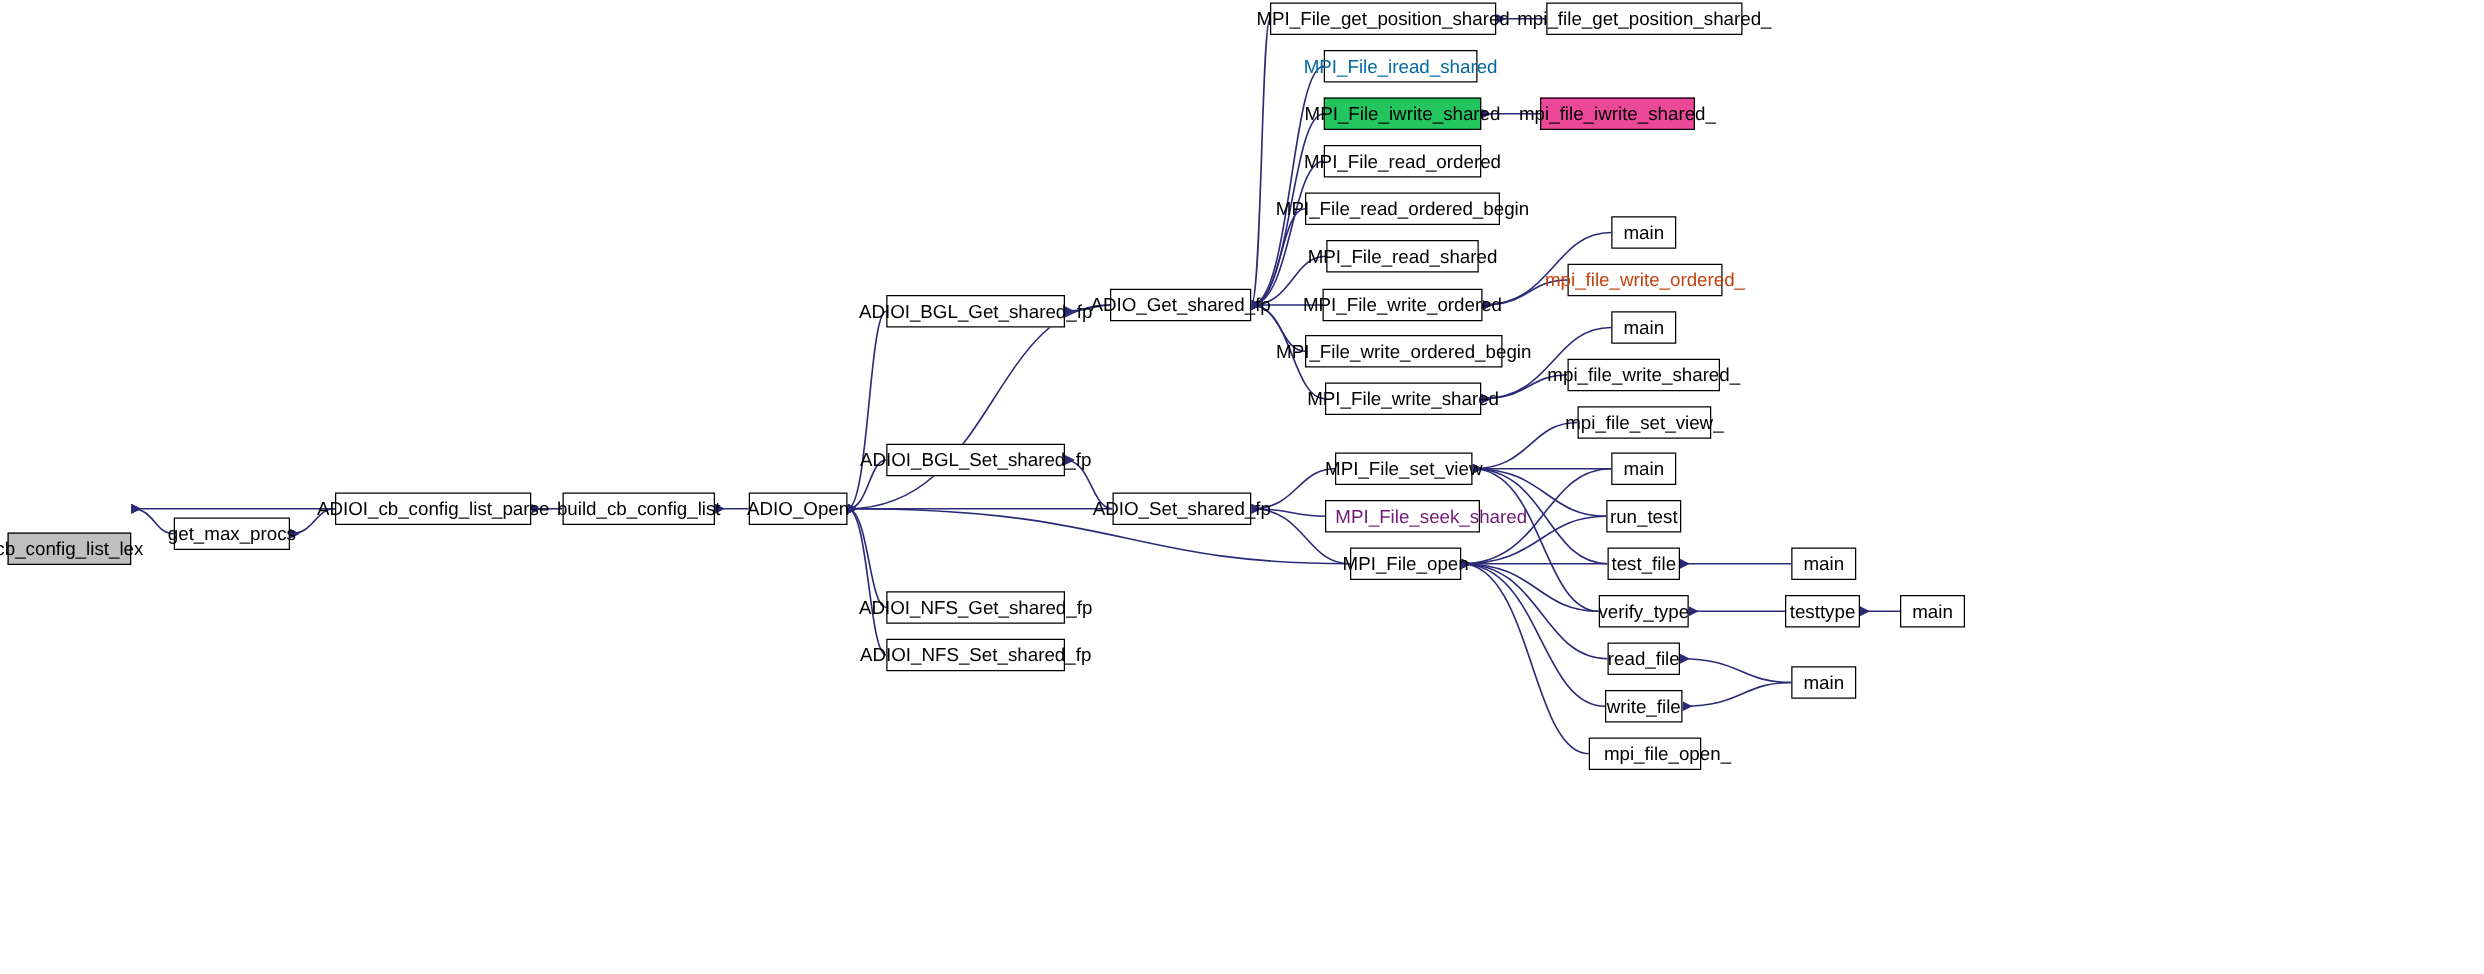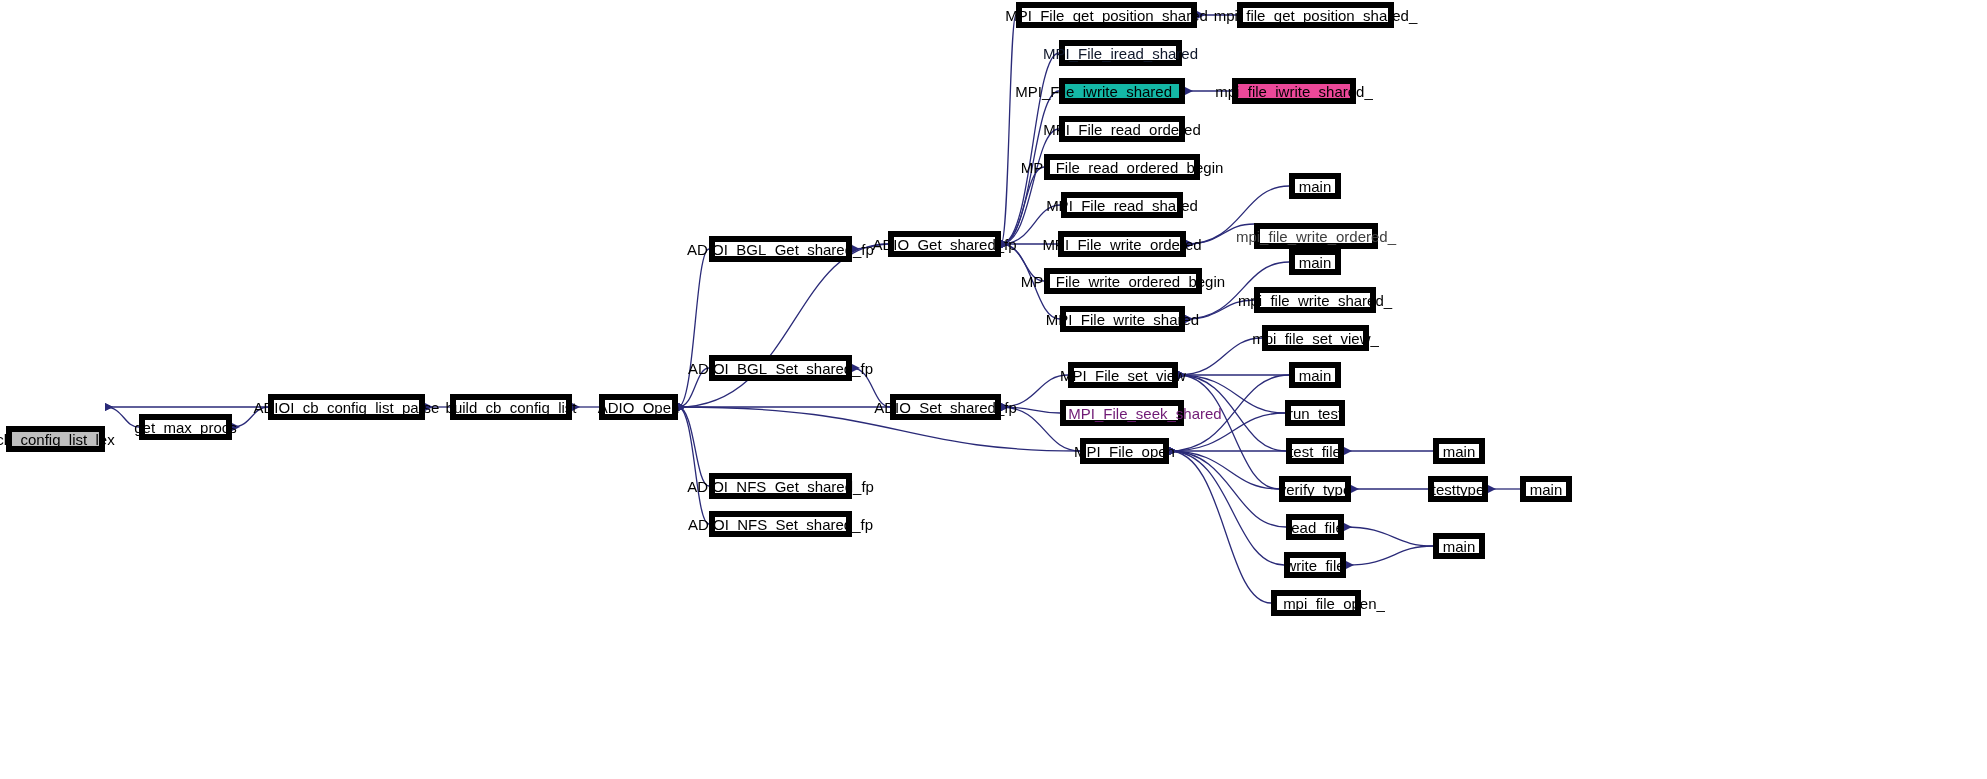--- a/index.html
+++ b/index.html
@@ -22,21 +22,21 @@
     position: absolute;
     left: 0;
     top: 0;
     width: 1987px;
     height: 779px;
     pointer-events: none;
   }
   .node {
     position: absolute;
     box-sizing: border-box;
-    border: 6px solid #a16207;
+    border: 1px solid #a16207;
     background: #ffffff;
     color: #000000;
     font-family: "Liberation Sans", sans-serif;
     font-size: 15px;
     line-height: 1;
     display: flex;
     align-items: center;
     justify-content: center;
     white-space: nowrap;
     letter-spacing: 0px;
@@ -141,24 +141,24 @@
       </div>
       <div class="node" style="left: 888px; top: 231px; width: 113px; height: 26px; border-color: rgb(0, 0, 0); background: rgb(255, 255, 255); color: rgb(0, 0, 0);">
         <span class="node-label">ADIO_Get_shared_fp</span>
       </div>
       <div class="node" style="left: 890px; top: 394px; width: 111px; height: 26px; border-color: rgb(0, 0, 0); background: rgb(255, 255, 255); color: rgb(0, 0, 0);">
         <span class="node-label">ADIO_Set_shared_fp</span>
       </div>
       <div class="node" style="left: 1016px; top: 2px; width: 181px; height: 26px; border-color: rgb(0, 0, 0); background: rgb(255, 255, 255); color: rgb(0, 0, 0);">
         <span class="node-label">MPI_File_get_position_shared</span>
       </div>
-      <div class="node" style="left: 1059px; top: 40px; width: 123px; height: 26px; border-color: rgb(0, 0, 0); background: rgb(255, 255, 255); color: #0f172a;">
+      <div class="node" style="left: 1059px; top: 40px; width: 123px; height: 26px; border-color: rgb(0, 0, 0); background: rgb(255, 255, 255); color: #0369a1;">
         <span class="node-label">MPI_File_iread_shared</span>
       </div>
-      <div class="node" style="left: 1059px; top: 78px; width: 126px; height: 26px; border-color: rgb(0, 0, 0); background: #14b8a6; color: rgb(0, 0, 0); justify-content: flex-end;">
+      <div class="node" style="left: 1059px; top: 78px; width: 126px; height: 26px; border-color: rgb(0, 0, 0); background: #22c55e; color: rgb(0, 0, 0);">
         <span class="node-label">MPI_File_iwrite_shared</span>
       </div>
       <div class="node" style="left: 1059px; top: 116px; width: 126px; height: 26px; border-color: rgb(0, 0, 0); background: rgb(255, 255, 255); color: rgb(0, 0, 0);">
         <span class="node-label">MPI_File_read_ordered</span>
       </div>
       <div class="node" style="left: 1044px; top: 154px; width: 156px; height: 26px; border-color: rgb(0, 0, 0); background: rgb(255, 255, 255); color: rgb(0, 0, 0);">
         <span class="node-label">MPI_File_read_ordered_begin</span>
       </div>
       <div class="node" style="left: 1061px; top: 192px; width: 122px; height: 26px; border-color: rgb(0, 0, 0); background: rgb(255, 255, 255); color: rgb(0, 0, 0);">
         <span class="node-label">MPI_File_read_shared</span>
@@ -183,21 +183,21 @@
       </div>
       <div class="node" style="left: 1237px; top: 2px; width: 157px; height: 26px; border-color: rgb(0, 0, 0); background: rgb(255, 255, 255); color: rgb(0, 0, 0);">
         <span class="node-label">mpi_file_get_position_shared_</span>
       </div>
       <div class="node" style="left: 1232px; top: 78px; width: 124px; height: 26px; border-color: rgb(0, 0, 0); background: #ec4899; color: rgb(0, 0, 0);">
         <span class="node-label">mpi_file_iwrite_shared_</span>
       </div>
       <div class="node" style="left: 1289px; top: 173px; width: 52px; height: 26px; border-color: rgb(0, 0, 0); background: rgb(255, 255, 255); color: rgb(0, 0, 0);">
         <span class="node-label">main</span>
       </div>
-      <div class="node" style="left: 1254px; top: 211px; width: 124px; height: 26px; border-color: rgb(0, 0, 0); background: rgb(255, 255, 255); color: #404040; margin-top: 12px;">
+      <div class="node" style="left: 1254px; top: 211px; width: 124px; height: 26px; border-color: rgb(0, 0, 0); background: rgb(255, 255, 255); color: #c2410c;">
         <span class="node-label">mpi_file_write_ordered_</span>
       </div>
       <div class="node" style="left: 1289px; top: 249px; width: 52px; height: 26px; border-color: rgb(0, 0, 0); background: rgb(255, 255, 255); color: rgb(0, 0, 0);">
         <span class="node-label">main</span>
       </div>
       <div class="node" style="left: 1254px; top: 287px; width: 122px; height: 26px; border-color: rgb(0, 0, 0); background: rgb(255, 255, 255); color: rgb(0, 0, 0);">
         <span class="node-label">mpi_file_write_shared_</span>
       </div>
       <div class="node" style="left: 1262px; top: 325px; width: 107px; height: 26px; border-color: rgb(0, 0, 0); background: rgb(255, 255, 255); color: rgb(0, 0, 0);">
         <span class="node-label">mpi_file_set_view_</span>

